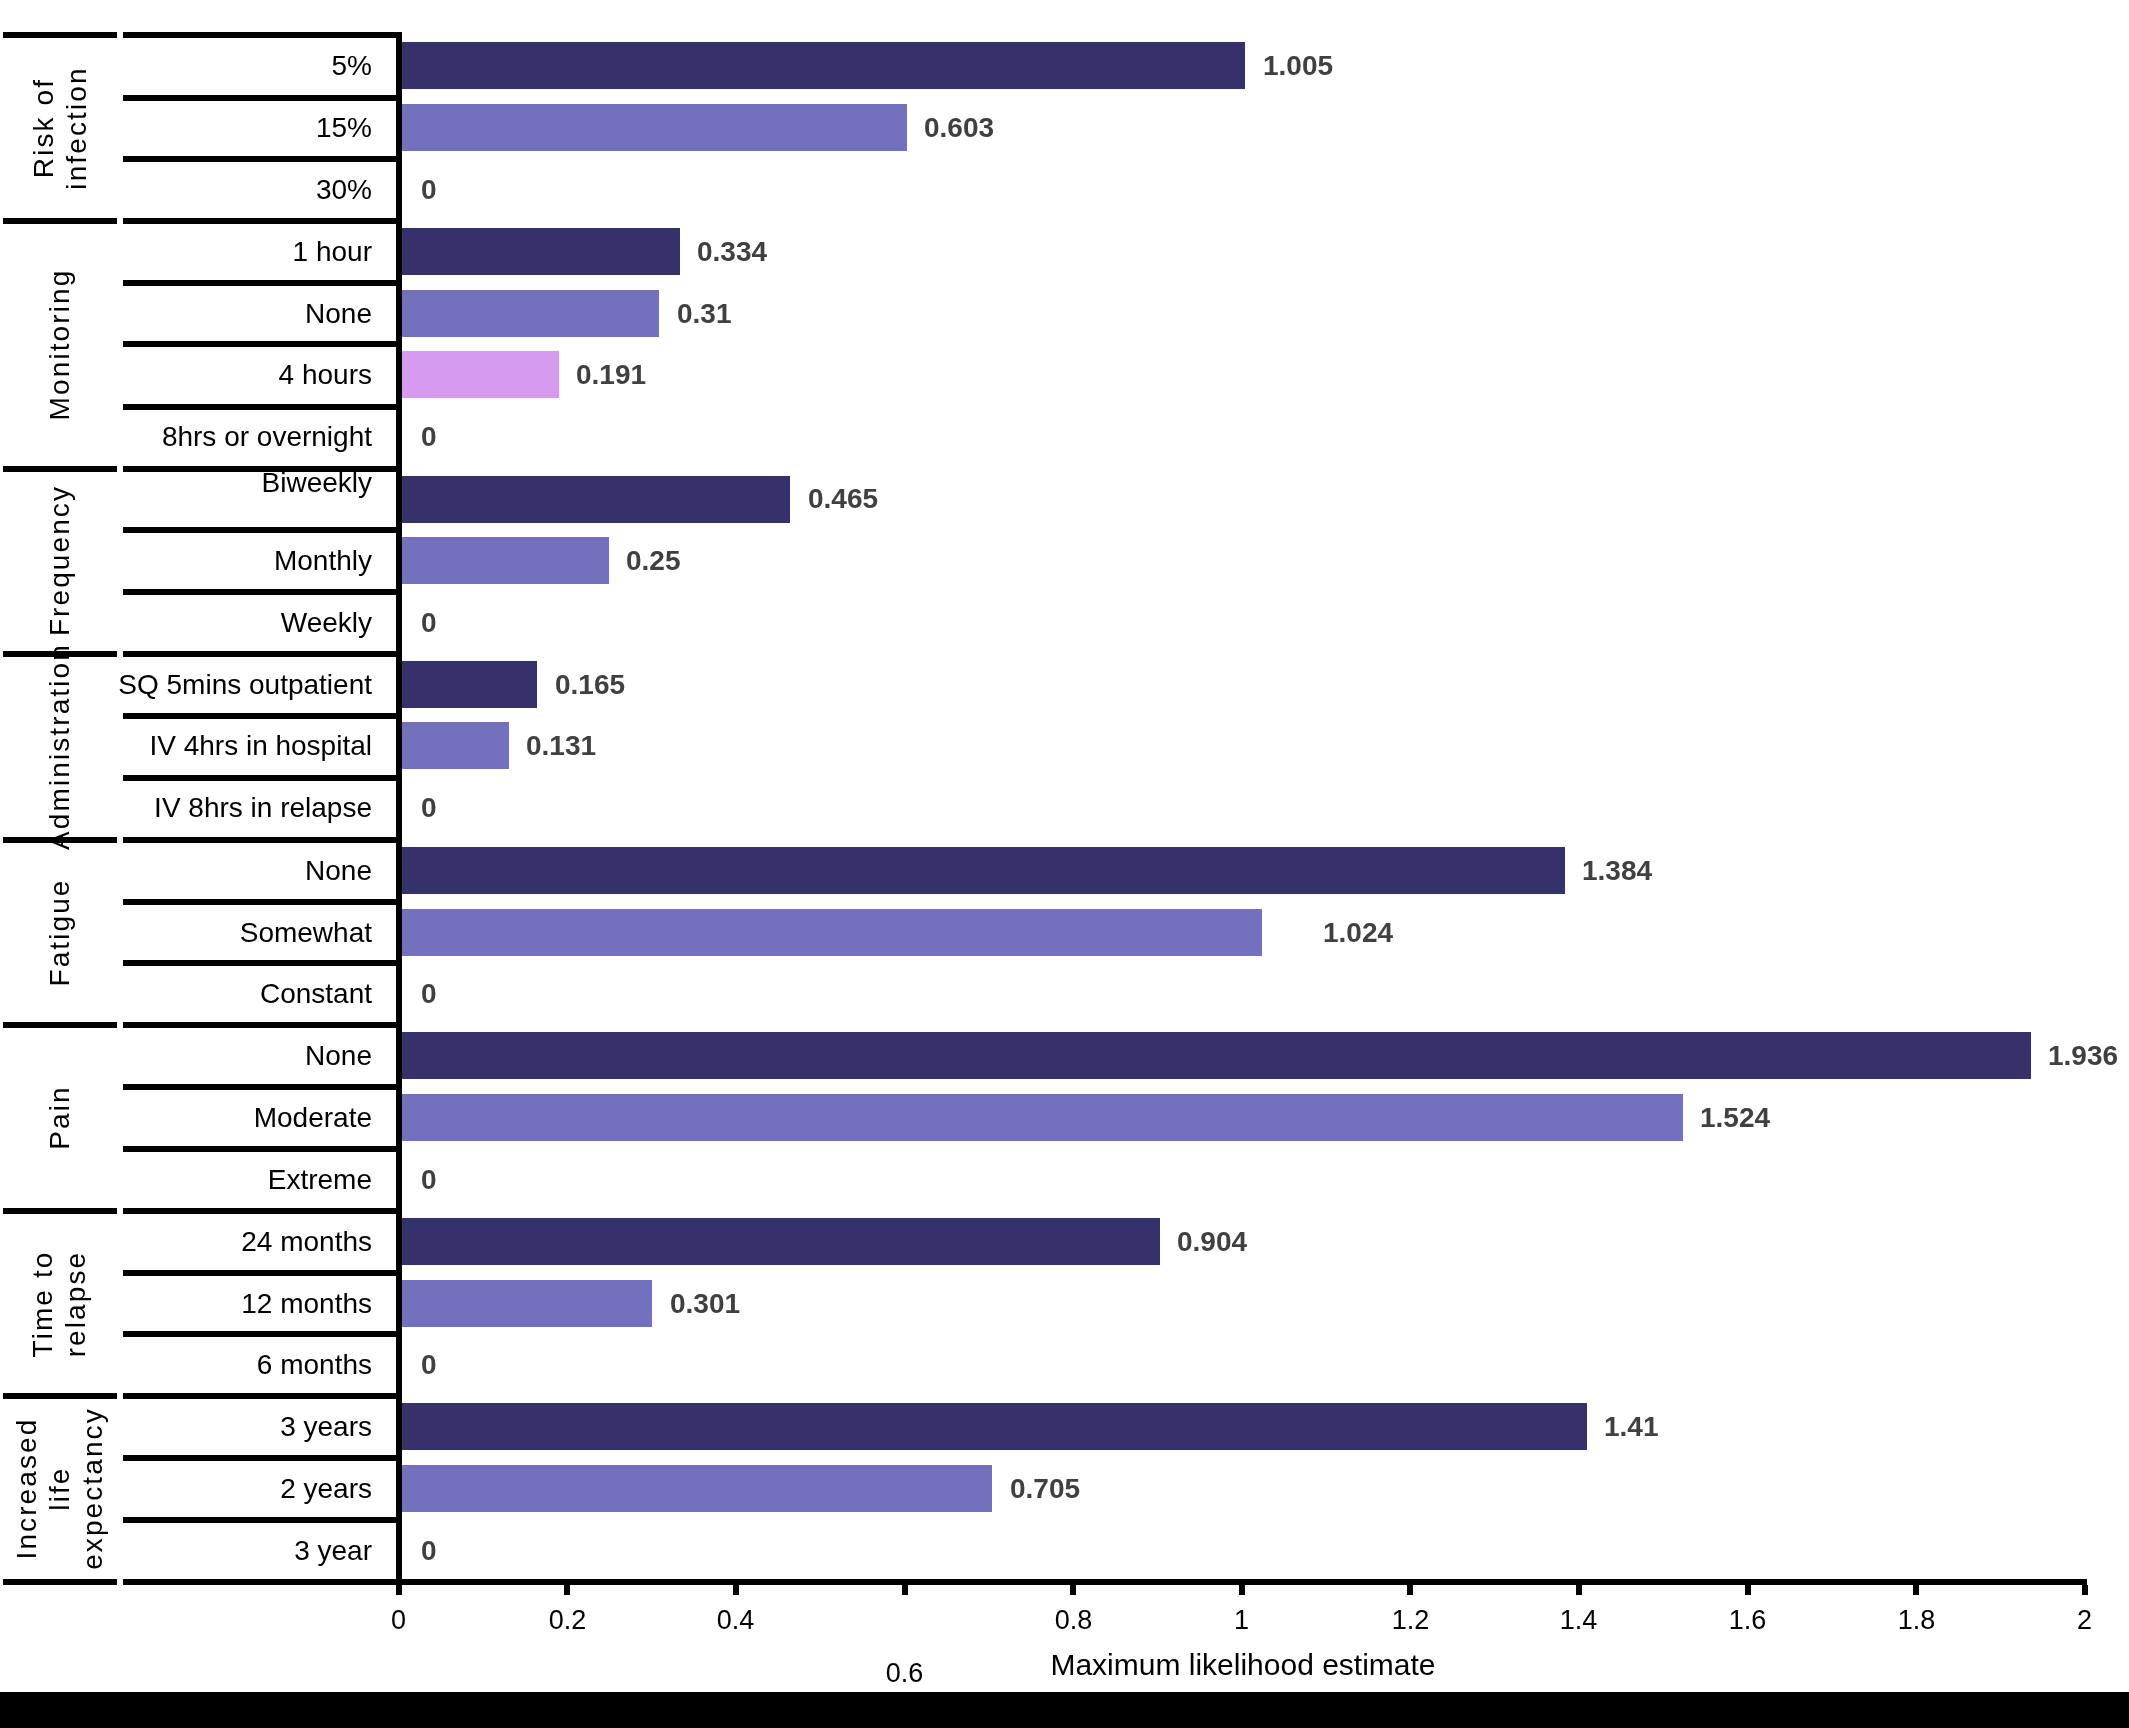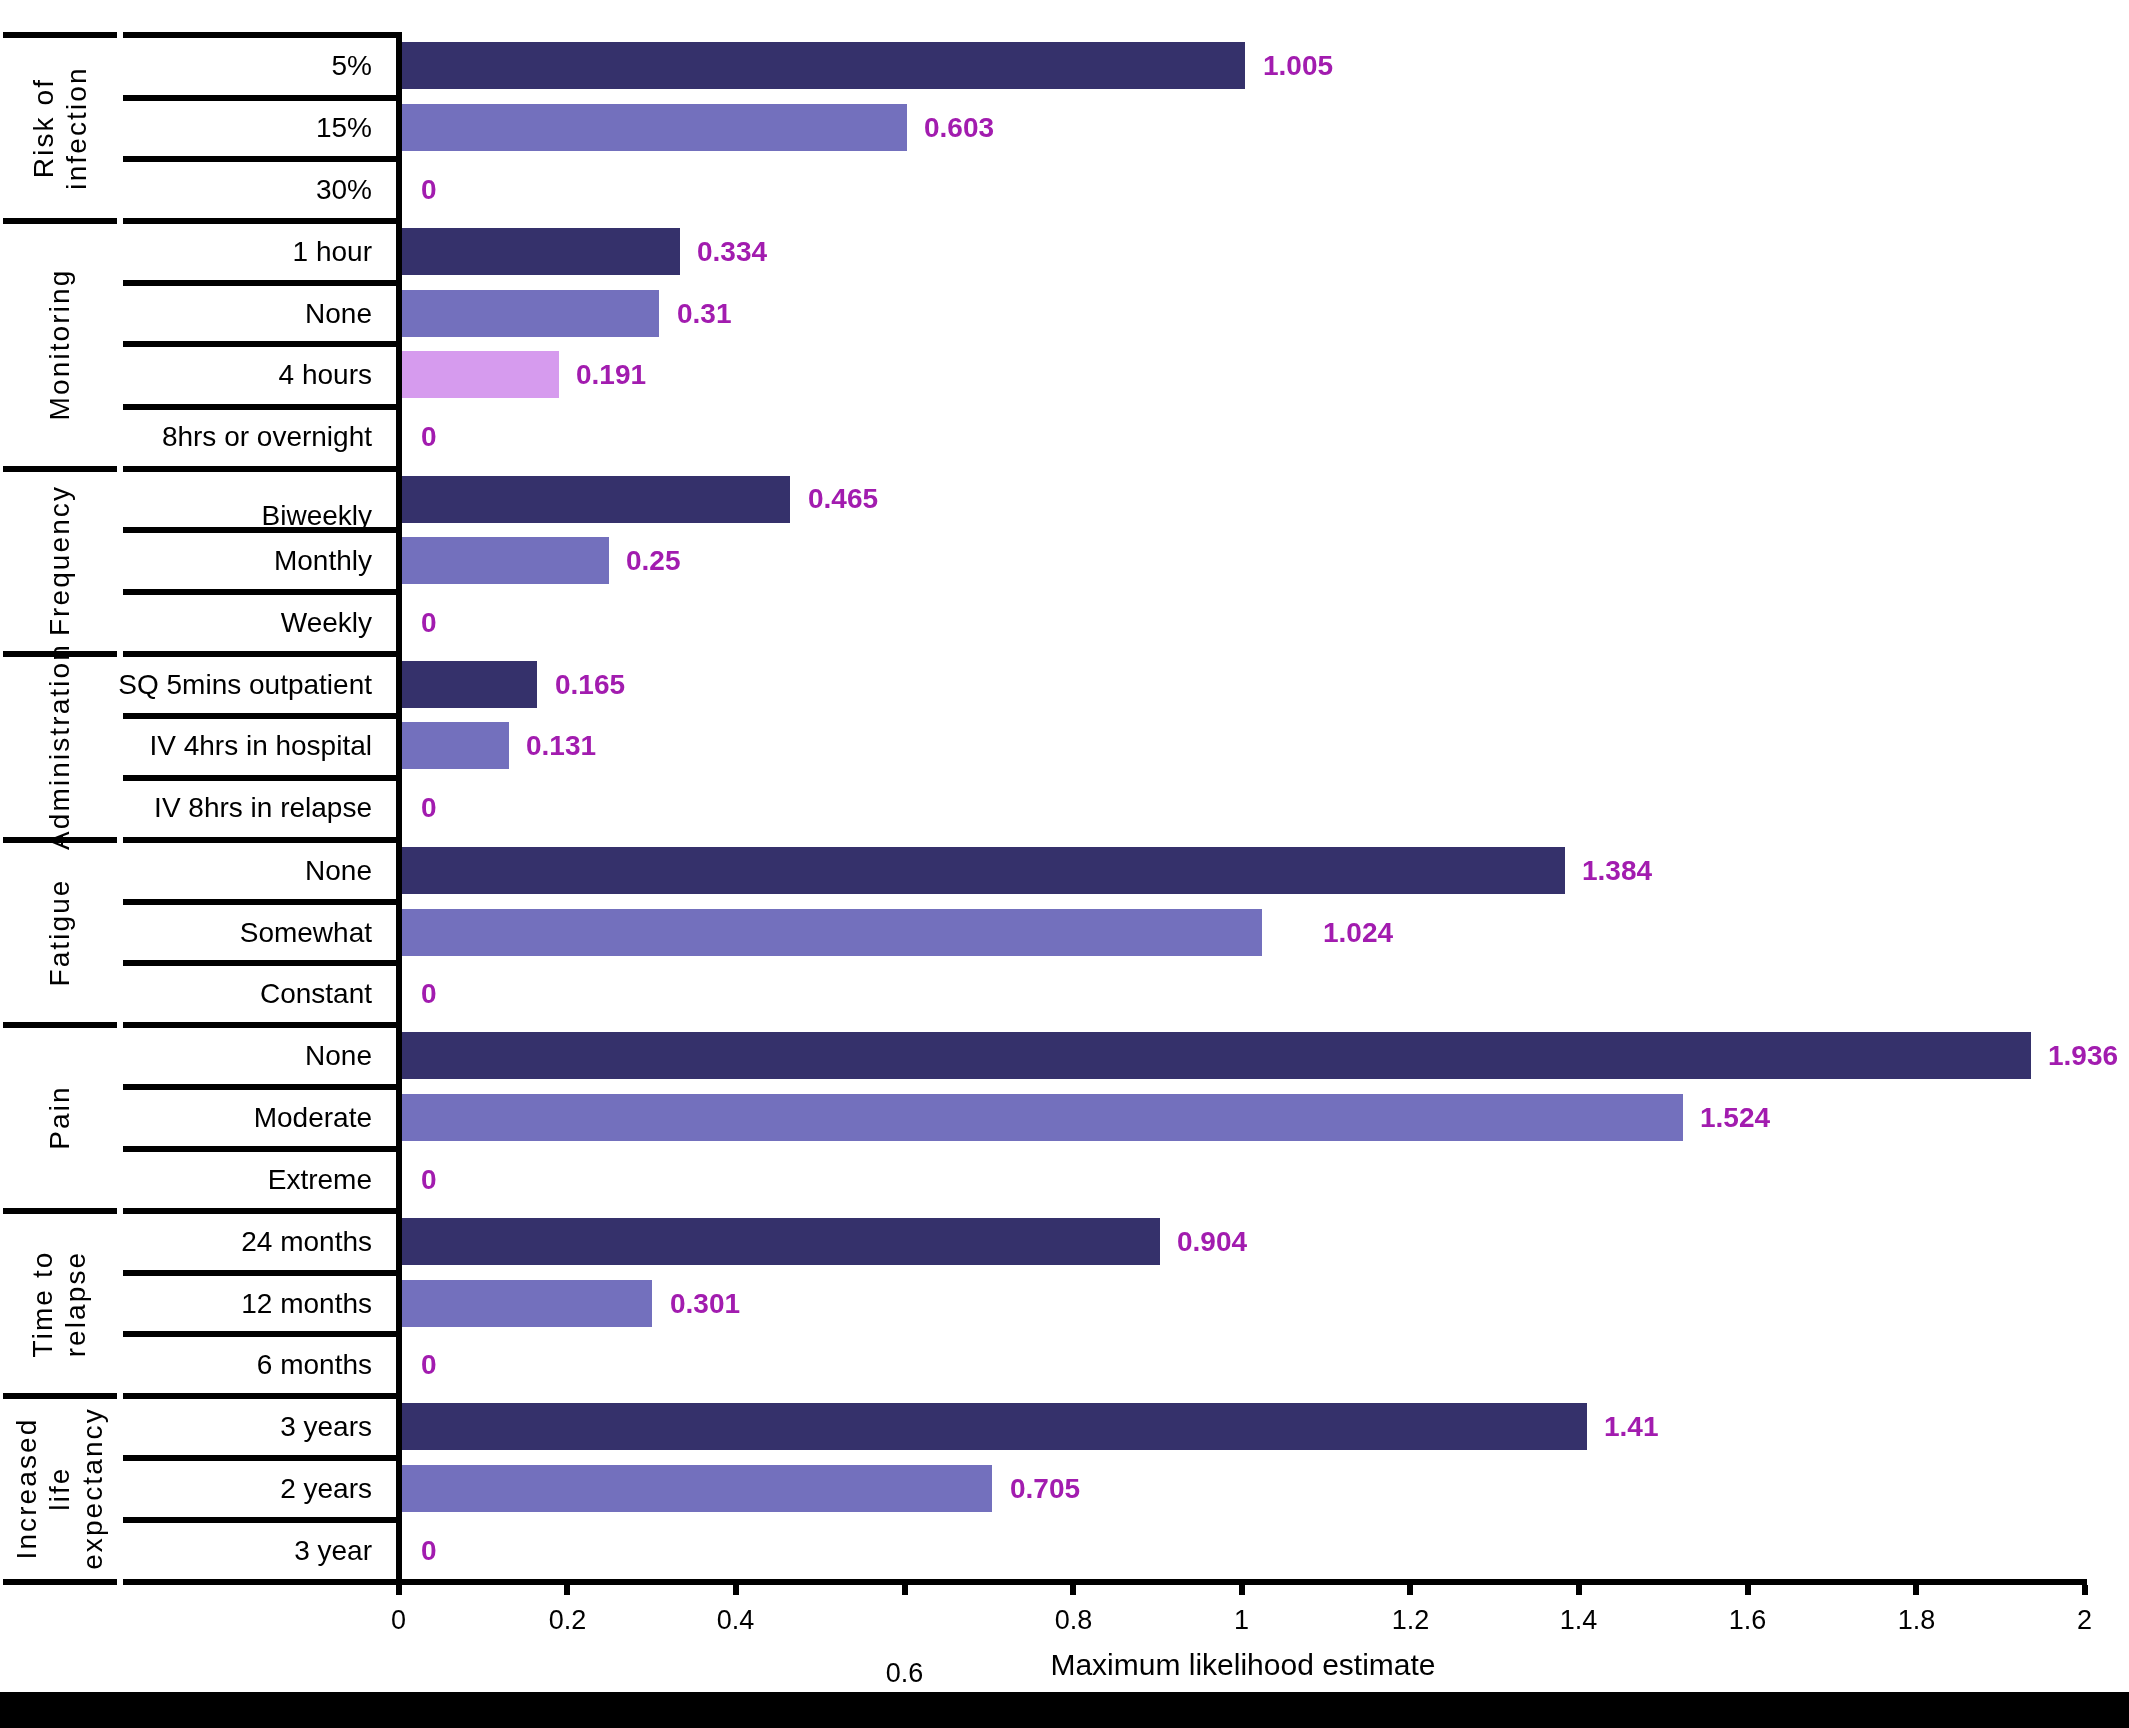--- a/index.html
+++ b/index.html
@@ -21,21 +21,21 @@
     line-height:1.18;
     color:#000;
   }
   .level-label{
     position:absolute;display:flex;align-items:center;justify-content:flex-end;
     font-size:28px;color:#000;white-space:nowrap;
   }
   .bar{position:absolute;}
   .value-label{
     position:absolute;display:flex;align-items:center;justify-content:flex-start;
-    font-size:28px;font-weight:bold;color:#a21caf;white-space:nowrap;
+    font-size:28px;font-weight:bold;color:#404040;white-space:nowrap;
   }
   .tick-label{
     position:absolute;text-align:center;font-size:27px;color:#000;line-height:1;
   }
   .axis-title{
     position:absolute;left:399px;width:1688px;top:1648px;
     text-align:center;font-size:30px;color:#000;
   }
   .footer-bar{position:absolute;left:0;top:1692px;width:2129px;height:37px;}
 </style>
@@ -77,21 +77,21 @@
       <div class="bar" style="left: 401px; top: 351px; width: 158px; height: 47px; background: rgb(214, 155, 238);"></div>
       <div class="value-label" style="left: 576px; top: 344px; width: 155px; height: 62px; text-align: center;">0.191</div>
       <div class="hline" style="left: 123px; top: 404px; width: 279px; height: 5.6px; background: rgb(0, 0, 0);"></div>
       <div class="level-label" style="left: 119px; top: 406px; width: 253px; height: 62px;">8hrs or overnight</div>
       <div class="value-label" style="left: 421px; top: 406px; width: 155px; height: 62px;">0</div>
       <div class="hline" style="left: 2.8px; top: 466px; width: 114px; height: 5.6px; background: rgb(0, 0, 0);"></div>
       <div class="hline" style="left: 123px; top: 466px; width: 279px; height: 5.6px; background: rgb(0, 0, 0);"></div>
       <div class="group-cell" style="left: 0px; top: 468px; width: 119px; height: 186px;">
         <span>Frequency</span>
       </div>
-      <div class="level-label" style="left: 119px; top: 485px; width: 253px; height: 62px;">Biweekly</div>
+      <div class="level-label" style="left: 119px; top: 452px; width: 253px; height: 62px;">Biweekly</div>
       <div class="bar" style="left: 401px; top: 476px; width: 389px; height: 47px; background: rgb(53, 49, 107);"></div>
       <div class="value-label" style="left: 808px; top: 468px; width: 155px; height: 62px;">0.465</div>
       <div class="hline" style="left: 123px; top: 527px; width: 279px; height: 5.6px; background: rgb(0, 0, 0);"></div>
       <div class="level-label" style="left: 119px; top: 530px; width: 253px; height: 62px;">Monthly</div>
       <div class="bar" style="left: 401px; top: 537px; width: 208px; height: 47px; background: rgb(115, 112, 189);"></div>
       <div class="value-label" style="left: 626px; top: 530px; width: 155px; height: 62px;">0.25</div>
       <div class="hline" style="left: 123px; top: 589px; width: 279px; height: 5.6px; background: rgb(0, 0, 0);"></div>
       <div class="level-label" style="left: 119px; top: 592px; width: 253px; height: 62px;">Weekly</div>
       <div class="value-label" style="left: 421px; top: 592px; width: 155px; height: 62px;">0</div>
       <div class="hline" style="left: 2.8px; top: 651px; width: 114px; height: 5.6px; background: rgb(0, 0, 0);"></div>

